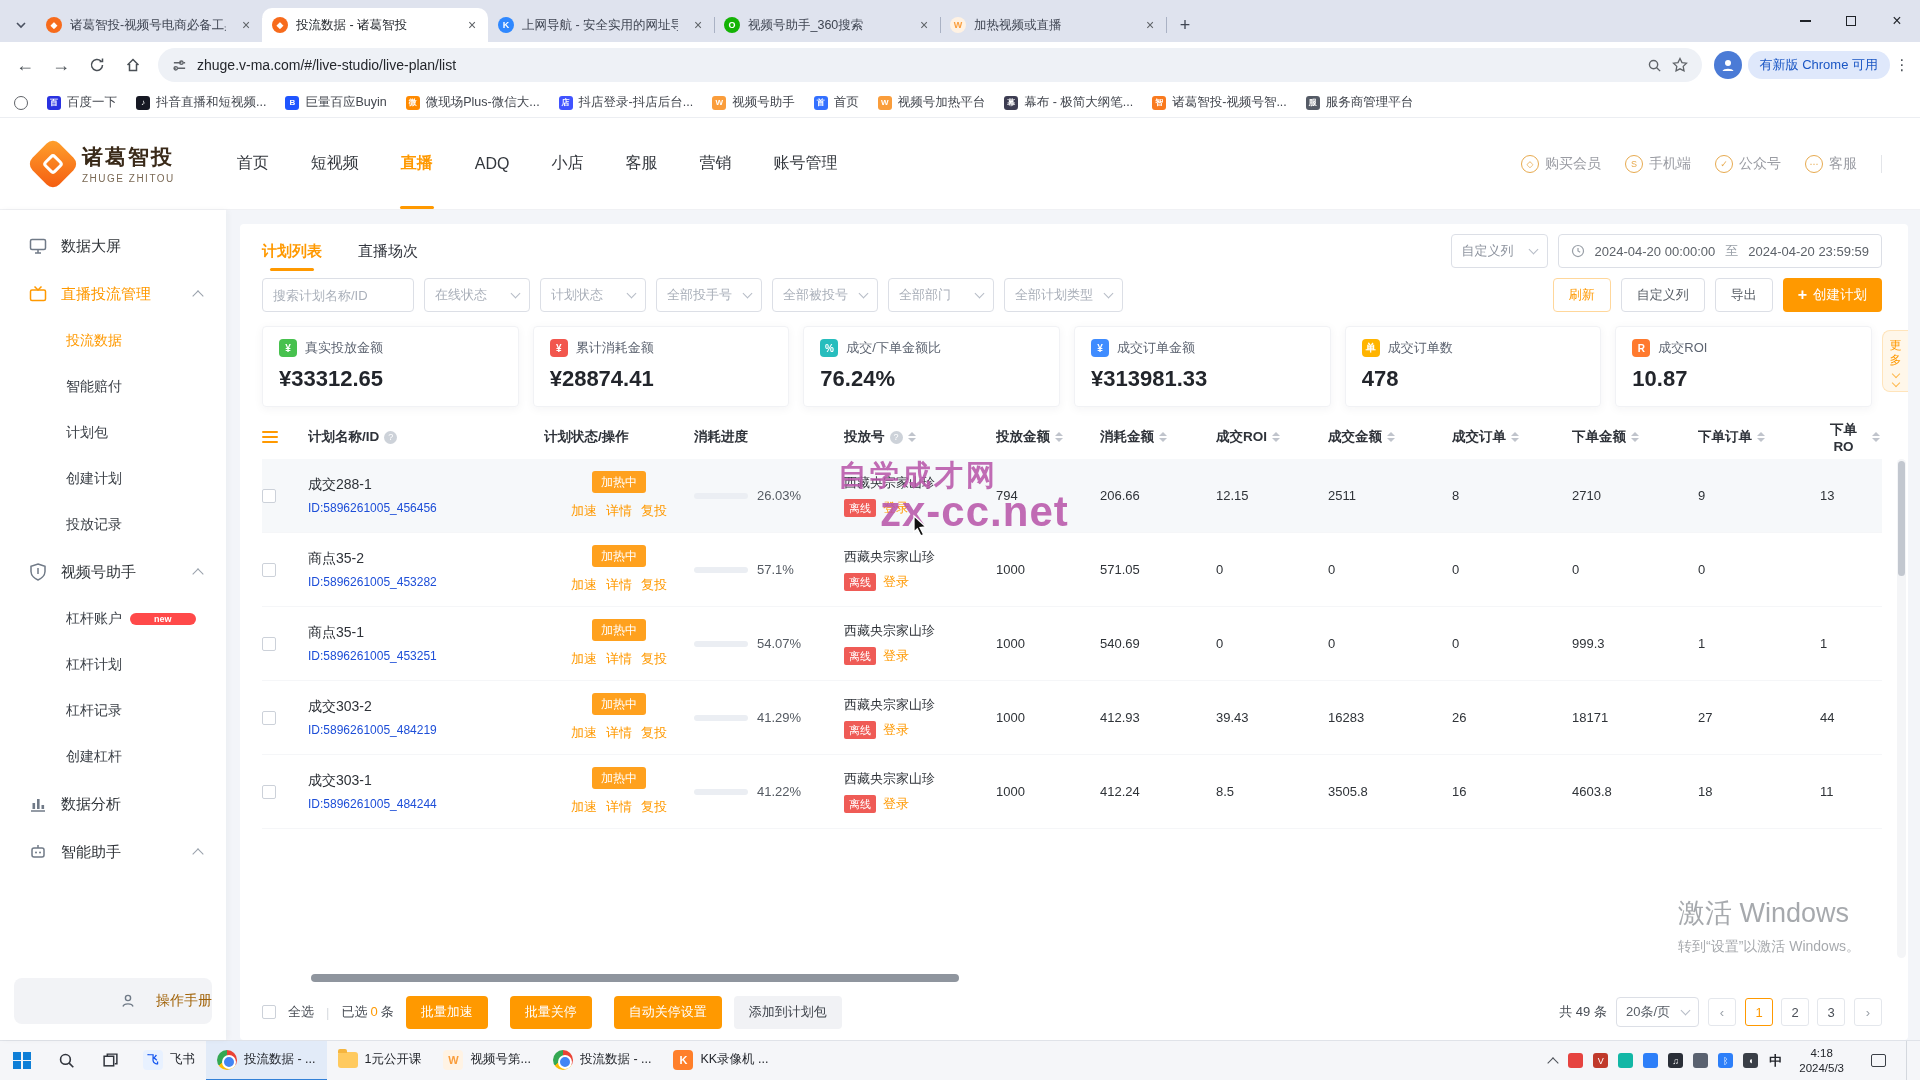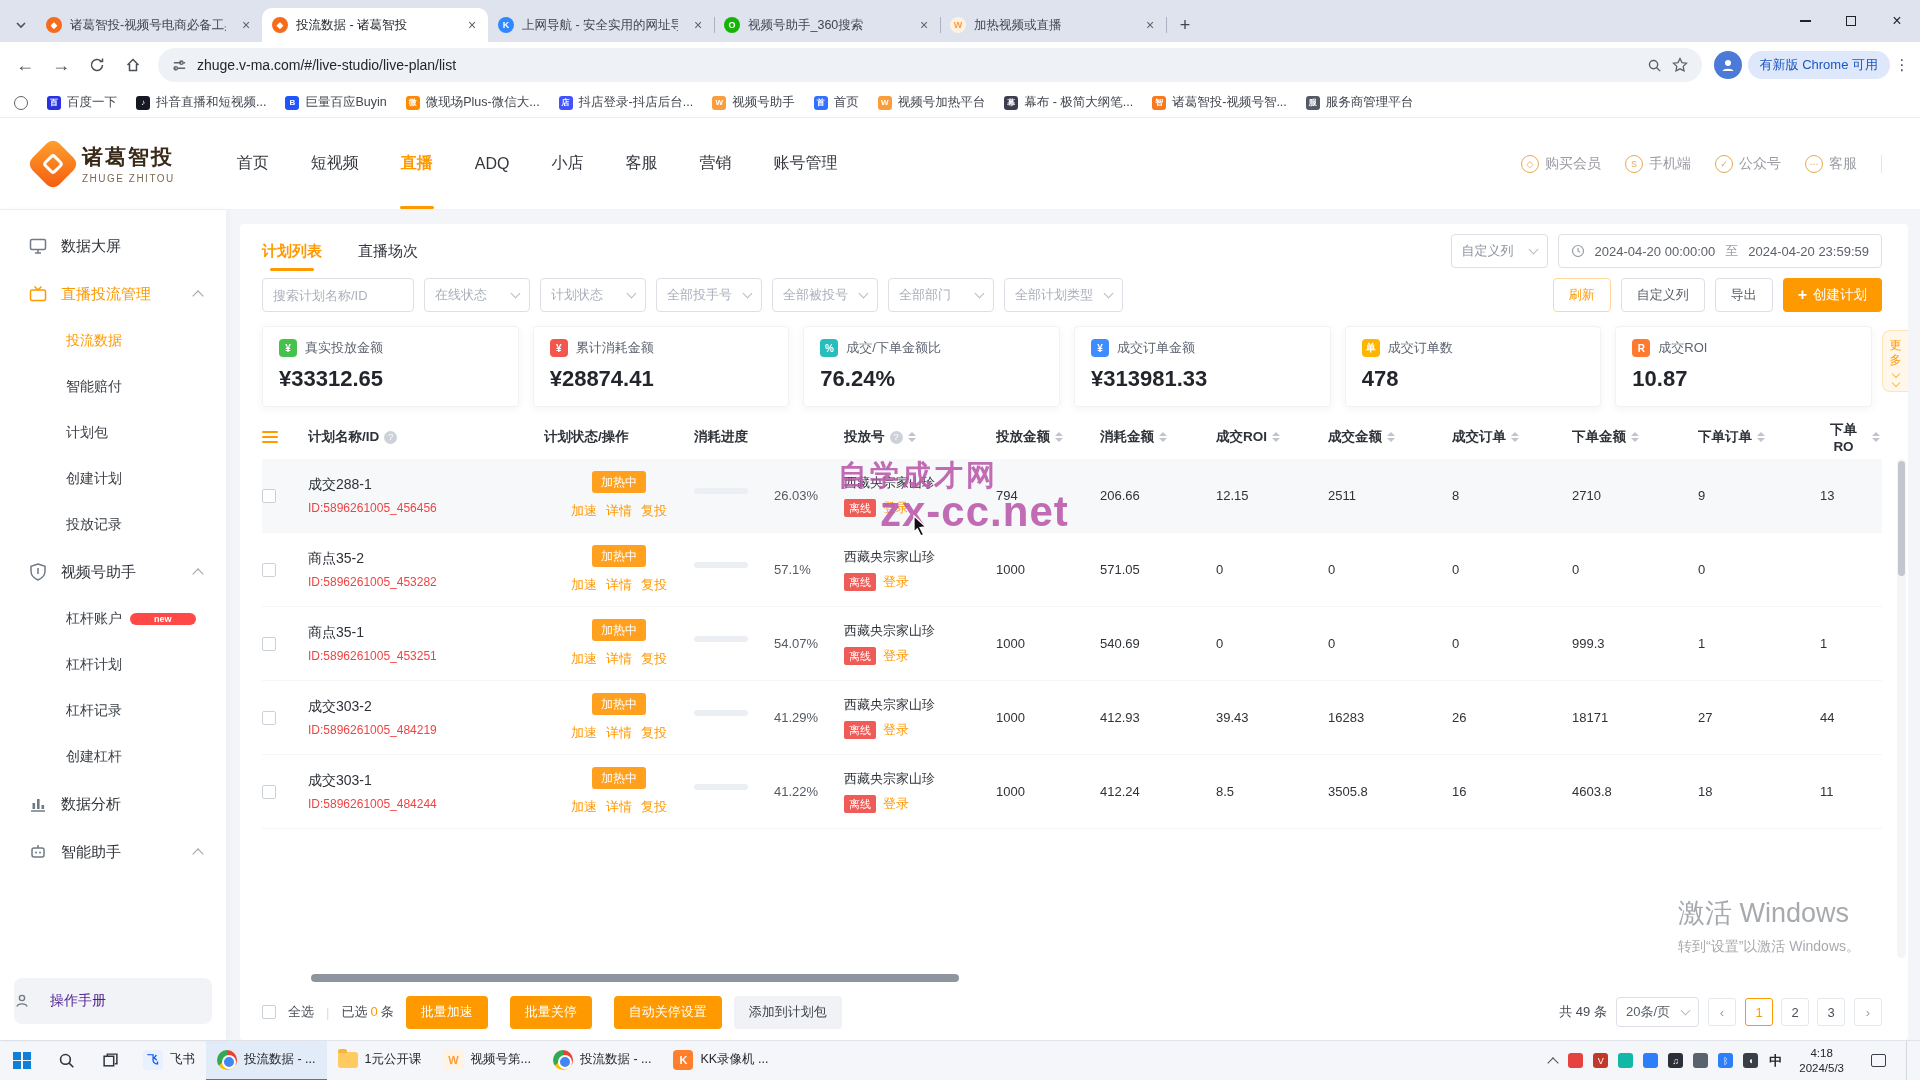--- a/index.html
+++ b/index.html
@@ -59,21 +59,21 @@
   .sidebar{width:226px;background:#fff;box-shadow:2px 0 6px rgba(31,45,61,.04);padding-top:12px;position:relative;flex:none}
   .side-item{display:flex;align-items:center;height:48px;font-size:15px;color:#2f3338;padding-left:28px}
   .side-item.l2{height:46px;font-size:14px;padding-left:66px;color:#3a3f46}
   .side-item .s-ic{width:20px;height:20px;margin-right:13px;color:#707a87;display:flex;align-items:center;justify-content:center}
   .side-item.active{color:#ff9900}
   .side-item.active .s-ic{color:#ff9900}
   .chev{margin-left:auto;margin-right:24px;width:8px;height:8px;border-left:1.6px solid #98a0ab;border-top:1.6px solid #98a0ab;
     transform:rotate(45deg);position:relative;top:2px}
   .nbadge{background:#ff4949;color:#fff;font-size:9px;padding:1px 24px;border-radius:8px;margin-left:8px;font-weight:700}
   .manual{position:absolute;left:14px;right:14px;bottom:16px;height:46px;background:#f2f3f6;border-radius:8px;
-    display:flex;align-items:center;justify-content:flex-start;gap:20px;font-size:14px;color:#4c1d95}
+    display:flex;align-items:center;justify-content:flex-end;gap:20px;font-size:14px;color:#a16207}
 
   .main{flex:1;background:#f3f5f9;padding:14px 12px 0 14px;display:flex;min-width:0}
   .panel{flex:1;background:#fff;border-radius:4px;position:relative;padding-left:22px;display:flex;flex-direction:column;overflow:hidden}
 
   .tabs-row{height:54px;display:flex;align-items:center;padding-right:26px;flex:none}
   .ptab{font-size:15px;color:#32363e;margin-right:36px;height:100%;display:flex;align-items:center;position:relative}
   .ptab.active{color:#ff9900;font-weight:700}
   .ptab.active::after{content:"";position:absolute;left:50%;transform:translateX(-50%);bottom:7px;width:44px;height:3px;background:#ff9900;border-radius:2px}
   .tr-spacer{flex:1}
   .sel{height:34px;border:1px solid #dcdfe6;border-radius:4px;display:flex;align-items:center;padding:0 10px;font-size:13px;color:#606266;background:#fff}
@@ -111,25 +111,25 @@
   .help{width:13px;height:13px;border-radius:50%;background:#cdd2d9;color:#fff;font-size:9px;display:flex;align-items:center;justify-content:center;margin-left:5px;font-weight:400}
   .sort{display:inline-flex;flex-direction:column;margin-left:5px}
   .sort i{width:0;height:0;border:4px solid transparent;display:block}
   .sort .up{border-bottom-color:#c0c4cc;margin-bottom:2px;border-top-width:0}
   .sort .dn{border-top-color:#c0c4cc;border-bottom-width:0}
   .trow{height:74px;border-bottom:1px solid #f5f6f8;font-size:13px;color:#2f3338}
   .trow.hover{background:#f6f8fa}
   .cb{width:14px;height:14px;border:1px solid #ccd1d9;border-radius:2px;background:#fff;flex:none}
   .cell-col{flex-direction:column;align-items:flex-start;justify-content:center}
   .pname{font-size:14px;color:#2e3238}
-  .pid{font-size:12px;color:#ef4444;margin-top:7px}
+  .pid{font-size:12px;color:#1d4ed8;margin-top:7px}
   .cell-status{flex-direction:column;align-items:center;justify-content:center}
   .sbadge{background:#ffa11e;color:#fff;font-size:12px;padding:2.5px 9px;border-radius:3px}
   .racts{display:flex;gap:9px;margin-top:9px;color:#ff9900;font-size:13px}
-  .prog{display:flex;gap:26px}
+  .prog{display:flex;align-items:center;gap:9px}
   .ptrack{width:54px;height:6px;background:#ebeef3;border-radius:3px;overflow:hidden}
   .pfill{height:6px;background:#ff9900;border-radius:3px}
   .pval{color:#555b63}
   .acct-name{font-size:13px;color:#2e3238}
   .acct-sub{display:flex;align-items:center;gap:7px;margin-top:7px}
   .obadge{background:#ef5b56;color:#fff;font-size:11px;padding:1.5px 5px;border-radius:2px}
   .loglink{color:#ff9900;font-size:13px}
   .vscroll{position:absolute;right:2px;top:44px;bottom:14px;width:9px;background:#f4f5f7;border-radius:5px}
   .vthumb{position:absolute;top:2px;left:1px;width:7px;height:115px;background:#c2c7cf;border-radius:4px}
   .hscroll{height:12px;margin-right:26px;position:relative;flex:none}

